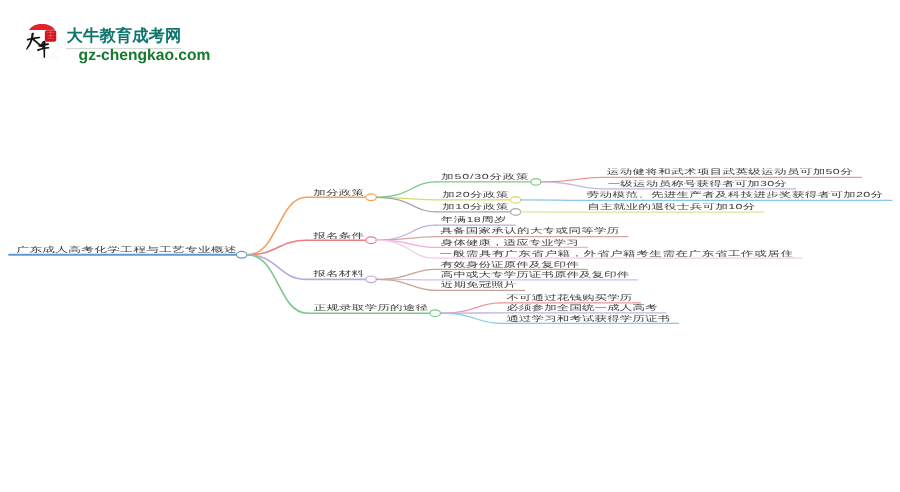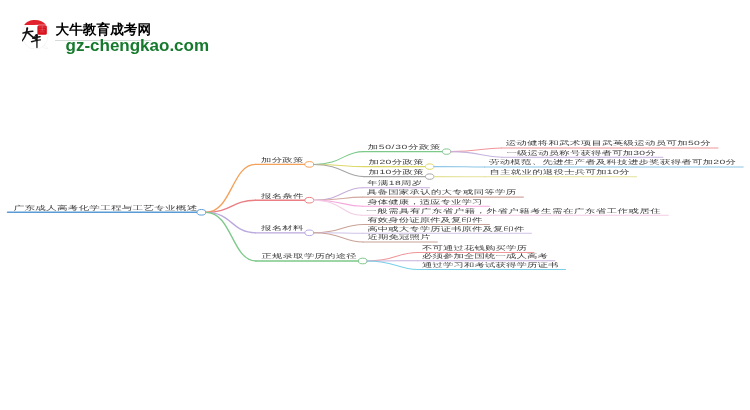--- a/index.html
+++ b/index.html
@@ -6,21 +6,21 @@
   html,body{margin:0;padding:0;background:#ffffff;}
   body{width:750px;height:410px;overflow:hidden;font-family:"Liberation Sans",sans-serif;}
   #page{position:relative;width:750px;height:410px;background:#ffffff;}
 
   
   #logo{position:absolute;left:0px;top:0px;width:240px;height:60px;}
   #logo-mark{position:absolute;left:21.7px;top:19.7px;width:27px;height:29.7px;}
   #logo-text{position:absolute;left:55.5px;top:22.8px;width:180px;}
   #logo-cn{font-size:13.6px;font-weight:bold;letter-spacing:0.07px;line-height:13.6px;white-space:nowrap;height:13.6px;}
   #logo-rule{height:1px;margin-top:3.2px;margin-left:-0.7px;width:96px;background:#d2dbd6;}
-  #logo-domain{font-size:17px;font-weight:bold;line-height:11.3px;letter-spacing:0px;white-space:nowrap;margin-top:-0.2px;padding-left:10px;}
+  #logo-domain{font-size:13px;font-weight:bold;line-height:11.3px;letter-spacing:0px;white-space:nowrap;margin-top:-0.2px;padding-left:10px;}
 
   
   #map{position:absolute;left:0;top:0;width:750px;height:410px;}
   #map svg{position:absolute;left:0;top:0;}
   .nodelabel{position:absolute;white-space:pre;color:#3d3d3d;
              font-family:"Liberation Sans",sans-serif;
              -webkit-font-smoothing:antialiased;
              text-rendering:geometricPrecision;
              transform-origin:left top;}
 </style>
@@ -43,21 +43,21 @@
           <path d="M17 28 C 19.5 25.5 24 27.5 23 31 C 21 44 17 56 12 65 C 9 70.5 5 76 1.5 79.5 C -1 82 -4 78 -1 75 C 3.5 70 7.5 63 10.5 55 C 13.5 47 15.5 37 15.5 31 C 15.5 29.7 16 28.5 17 28 Z"></path>
           <path d="M15 43 C 16.5 40.5 20 40.5 22 43 C 30 52 42 62 55 70 C 58 72 55 77 52 75 C 39 66 26 55 16 47 C 13.5 45 13.8 44 15 43 Z"></path>
           <path d="M50 54 C 51.5 51.5 55 52 54.5 55 C 52.5 60 49 65 45 69 C 42.5 71.5 39.5 68 42 65.5 C 45.5 62 48 58 50 54 Z"></path>
           <path d="M38 65 C 47 62.5 58 60.5 67 59.5 C 70.5 59.2 71 64 67.5 64.5 C 59 65.5 49.5 67.5 41 70 C 37.5 71 35 66 38 65 Z"></path>
           <path d="M34 78 C 45 74.5 58 72 68 71 C 71.5 70.7 72 75.5 68.5 76 C 59 77 47 79.5 37 83 C 33.5 84 31 79 34 78 Z"></path>
           <path d="M52.5 53 C 55 51 59.2 52.5 59 56 C 58 71 57.8 88 57.8 102 C 57.8 106 53 106 53 102 C 53 87 52.6 71 51.6 56 C 51.5 54.5 51.8 53.6 52.5 53 Z"></path>
         </g>
       </svg>
     </div>
     <div id="logo-text">
-      <div id="logo-cn" style="color: #000000;">大牛教育成考网</div>
+      <div id="logo-cn" style="color: #0f766e;">大牛教育成考网</div>
       <div id="logo-rule"></div>
       <div id="logo-domain" style="color: rgb(22, 122, 45);">gz-chengkao.com</div>
     </div>
   </div>
   <div id="map">
       <svg width="750" height="410">
         <path d="M 7.5 212.3 L 197.00 212.3" fill="none" stroke="#5b9bd5" stroke-width="1.5" stroke-linecap="round"></path>
         <ellipse cx="201.4" cy="212.3" rx="4.4" ry="2.8" fill="#fff" stroke="#5b9bd5" stroke-width="1"></ellipse>
         <path d="M 206 212.3 C 231.74 212.3, 231.74 164.4, 255.5 164.4" fill="none" stroke="#f4a15a" stroke-width="1.35" stroke-linecap="round"></path>
         <path d="M 255.50 164.4 L 304.90 164.4" fill="none" stroke="#f4a15a" stroke-width="1.35" stroke-linecap="round"></path>

